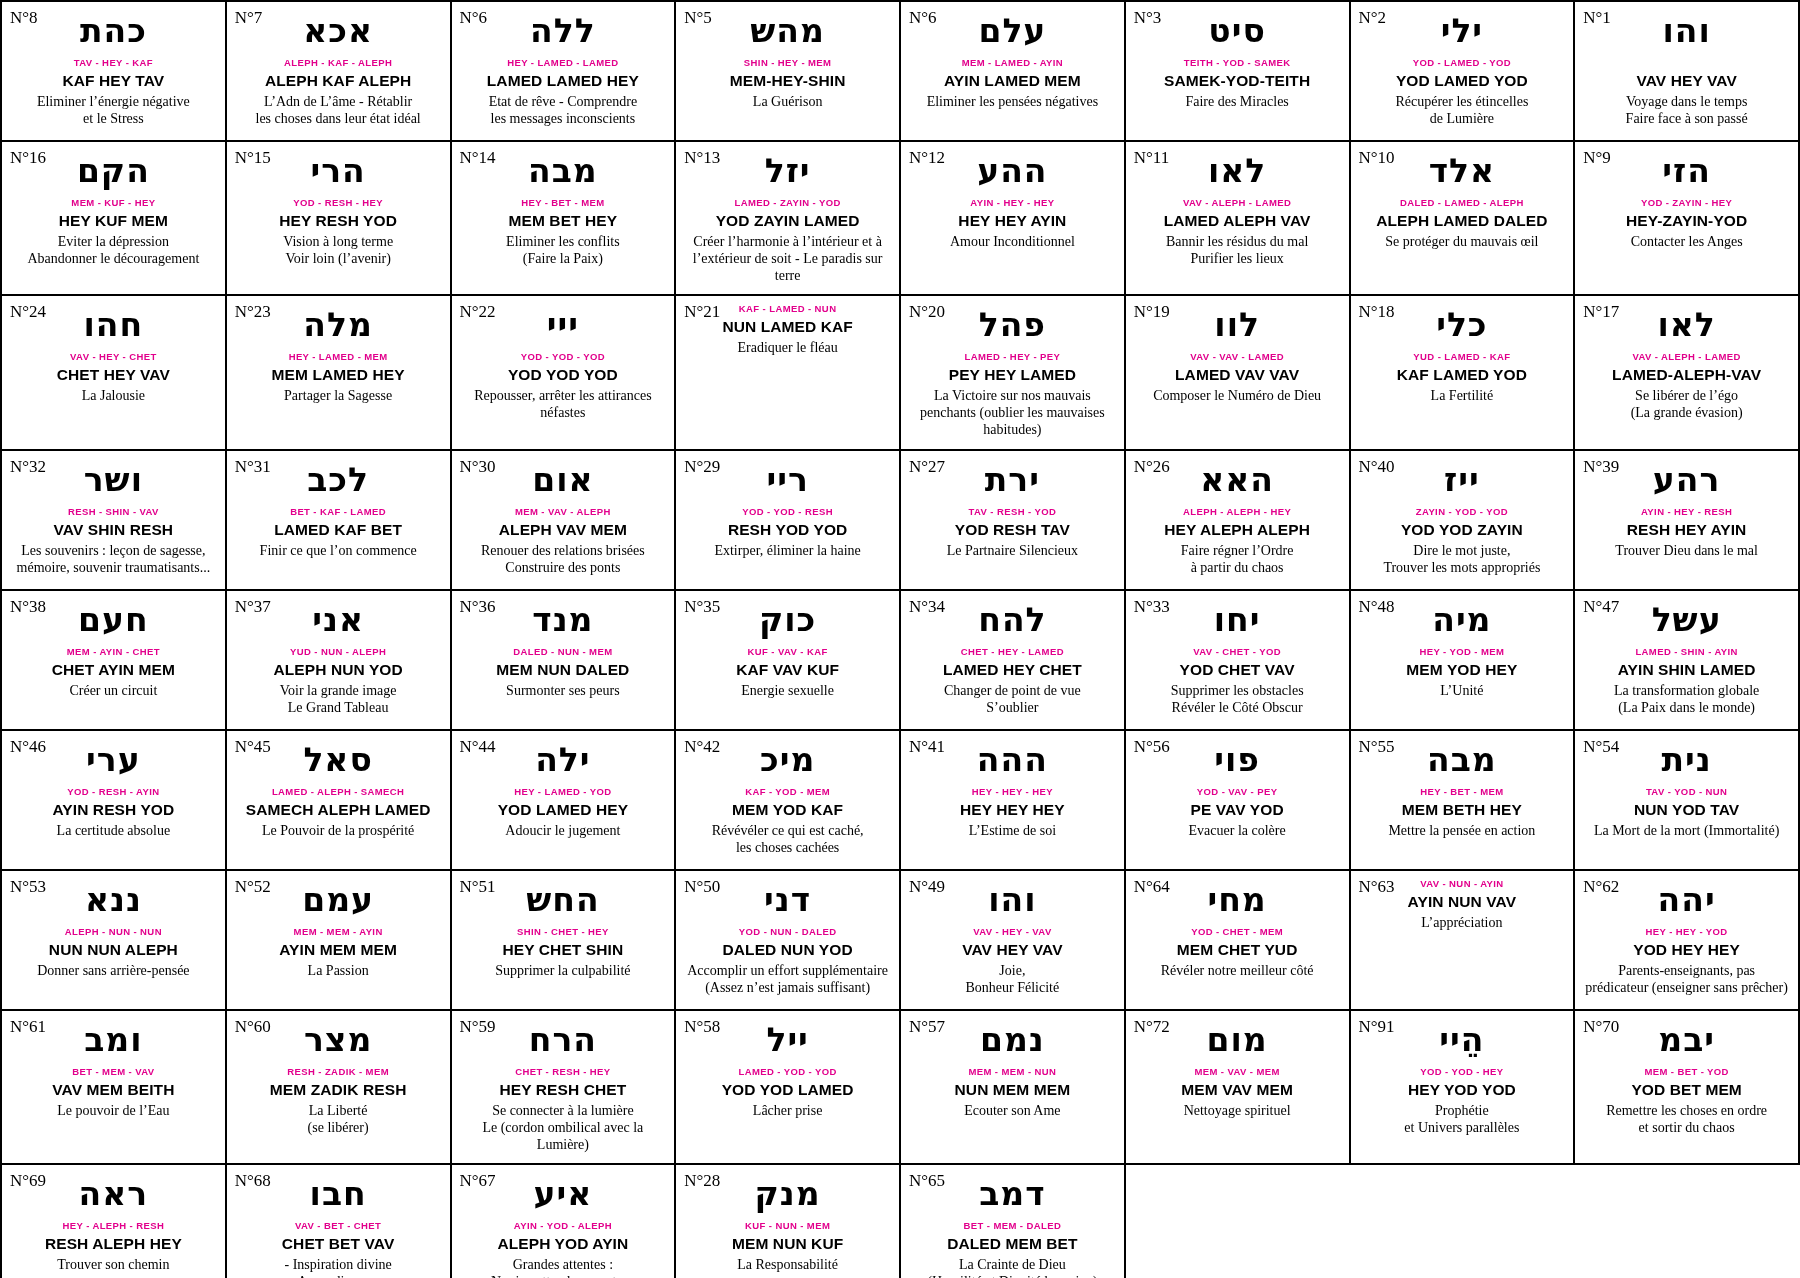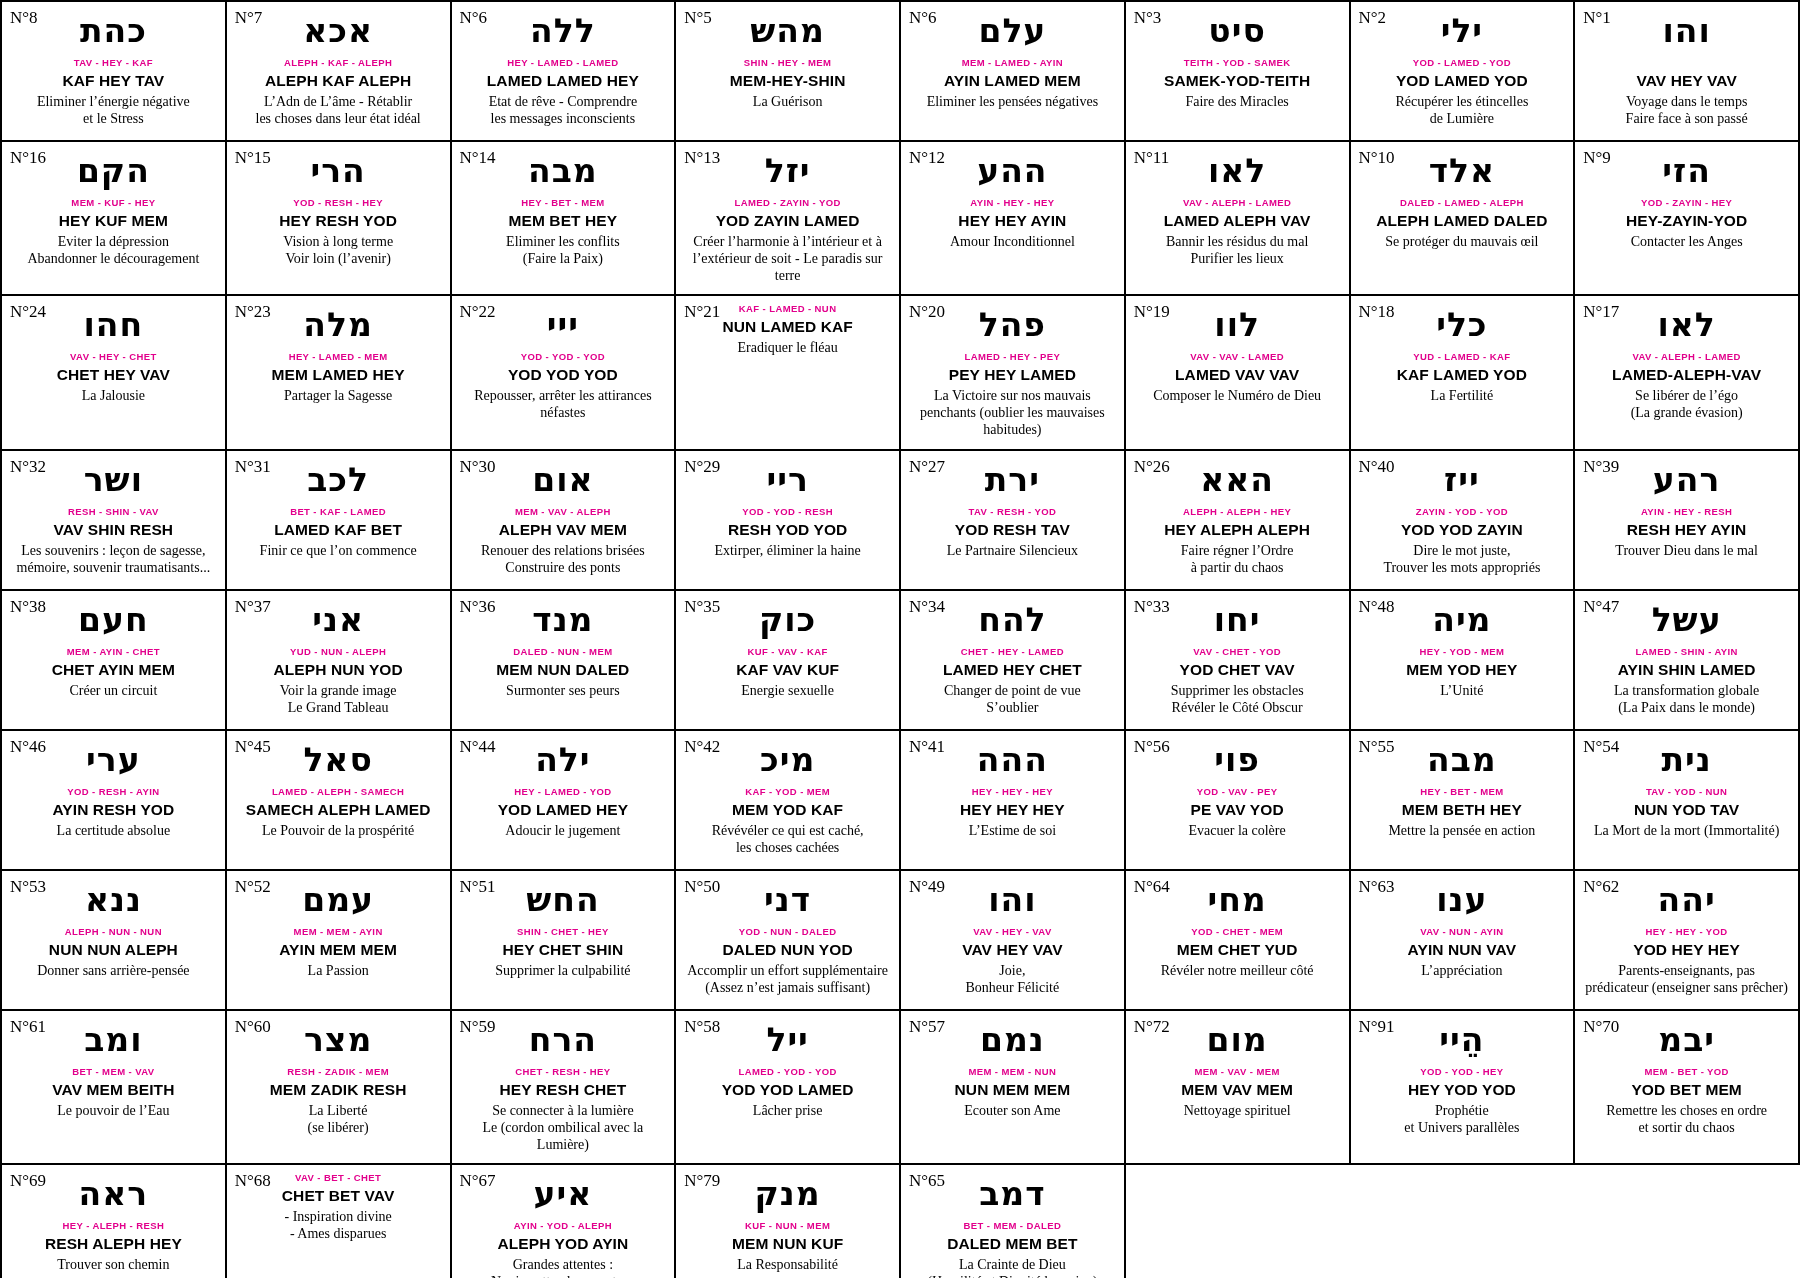--- a/index.html
+++ b/index.html
@@ -449,21 +449,20 @@
     </div>
     <div class="cell">
       <div class="num">N°64</div>
       <div class="heb">מחי</div>
       <div class="translit">YOD - CHET - MEM</div>
       <div class="name">MEM CHET YUD</div>
       <div class="desc">Révéler notre meilleur côté</div>
     </div>
     <div class="cell">
       <div class="num">N°63</div>
-      <div class="heb">ענו</div>
       <div class="translit">VAV - NUN - AYIN</div>
       <div class="name">AYIN NUN VAV</div>
       <div class="desc">L’appréciation</div>
     </div>
     <div class="cell">
       <div class="num">N°62</div>
       <div class="heb">יהה</div>
       <div class="translit">HEY - HEY - YOD</div>
       <div class="name">YOD HEY HEY</div>
       <div class="desc">Parents-enseignants, pas prédicateur (enseigner sans prêcher)</div>
@@ -526,33 +525,34 @@
     </div>
     <div class="cell">
       <div class="num">N°69</div>
       <div class="heb">ראה</div>
       <div class="translit">HEY - ALEPH - RESH</div>
       <div class="name">RESH ALEPH HEY</div>
       <div class="desc">Trouver son chemin</div>
     </div>
     <div class="cell">
       <div class="num">N°68</div>
+      <div class="heb">חבו</div>
       <div class="translit">VAV - BET - CHET</div>
       <div class="name">CHET BET VAV</div>
       <div class="desc">- Inspiration divine<br>- Ames disparues</div>
     </div>
     <div class="cell">
       <div class="num">N°67</div>
       <div class="heb">איע</div>
       <div class="translit">AYIN - YOD - ALEPH</div>
       <div class="name">ALEPH YOD AYIN</div>
       <div class="desc">Grandes attentes :<br>Ne rien attendre en retour</div>
     </div>
     <div class="cell">
-      <div class="num">N°79</div>
+      <div class="num">N°28</div>
       <div class="heb">מנק</div>
       <div class="translit">KUF - NUN - MEM</div>
       <div class="name">MEM NUN KUF</div>
       <div class="desc">La Responsabilité</div>
     </div>
     <div class="cell">
       <div class="num">N°65</div>
       <div class="heb">דמב</div>
       <div class="translit">BET - MEM - DALED</div>
       <div class="name">DALED MEM BET</div>

